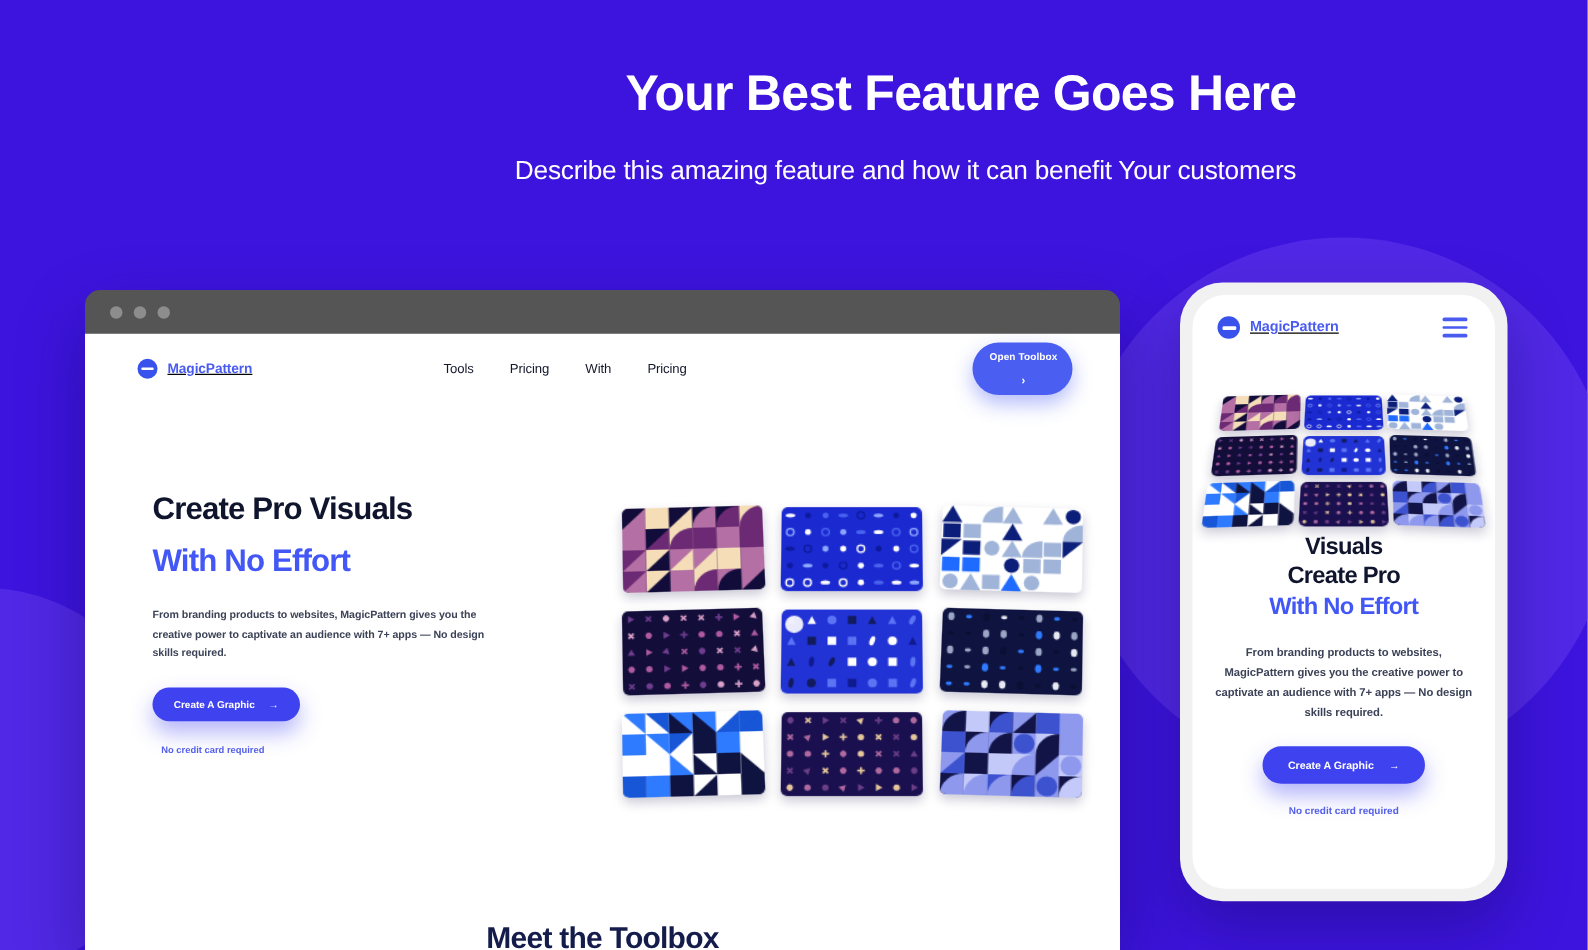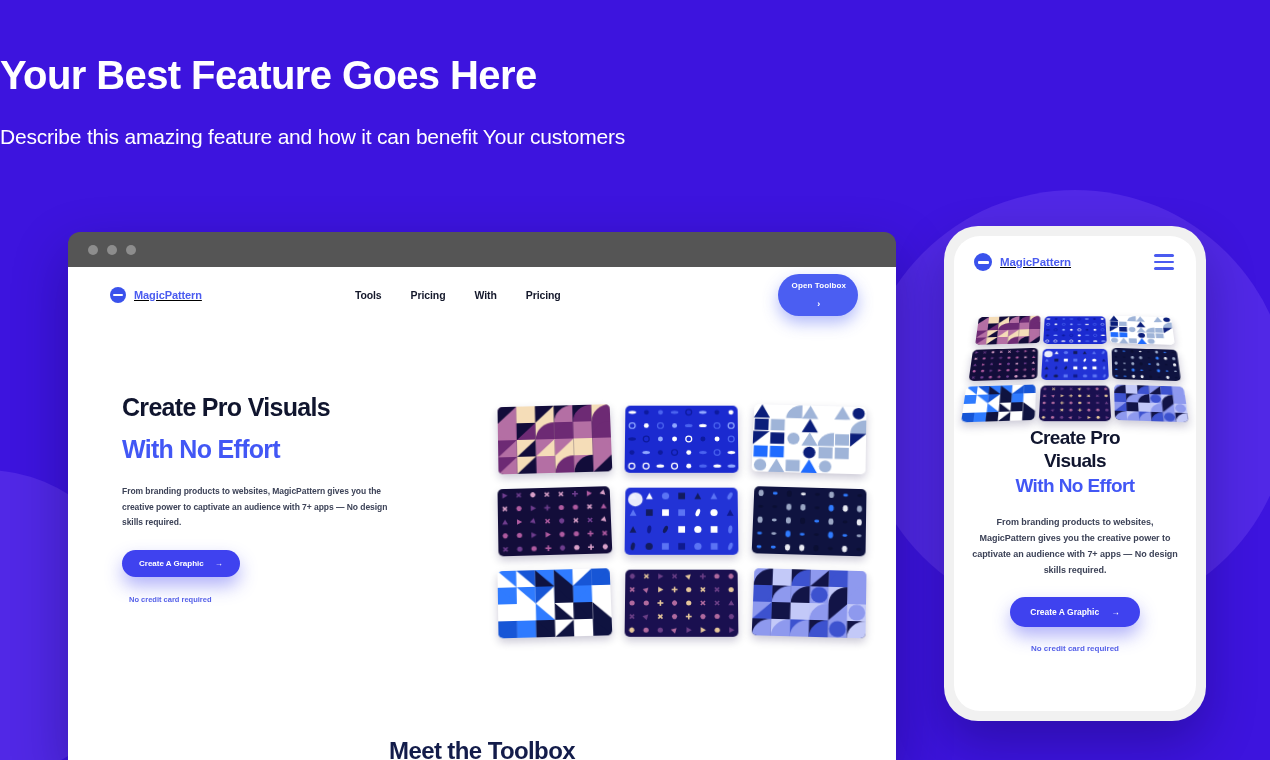--- a/index.html
+++ b/index.html
@@ -27,21 +27,21 @@
     pointer-events: none;
   }
   .blob-left  { left: -170px; top: 470px; width: 310px; height: 310px; }
   .blob-right { left: 860px;  top: 190px; width: 430px; height: 430px; }
 
   
   .headline-wrap {
     position: absolute;
     left: 0; top: 52px;
     width: 1037px;
-    text-align: left;
+    text-align: right;
     z-index: 4;
   }
   .headline {
     font-size: 40px;
     font-weight: 700;
     color: #ffffff;
     letter-spacing: -0.6px;
     line-height: 1.18;
   }
   .subheadline {
@@ -113,21 +113,21 @@
     color: #4a5bf0;
     letter-spacing: -0.1px;
   }
   .nav-links {
     display: flex;
     gap: 29px;
     margin-left: 153px;
   }
   .nav-link {
     font-size: 10.5px;
-    font-weight: 700;
+    font-weight: 400;
     color: #14182b;
     letter-spacing: -0.1px;
   }
   .nav-cta {
     margin-left: auto;
     display: inline-flex;
     align-items: center;
     gap: 9px;
     background: #4b5ef2;
     color: #ffffff;
@@ -1610,22 +1610,22 @@
               <path d="M83.33333333333334 31 A16.666666666666668 15.5 0 0 1 100.00000000000001 15.5 L100.00000000000001 31 Z" fill="#8e99ee"></path>
               <rect x="83.33333333333334" y="31" width="16.666666666666668" height="15.5" fill="#c3c9f8"></rect>
               <circle cx="91.66666666666667" cy="38.75" r="7.3809523809523805" fill="#8e99ee"></circle>
               <rect x="83.33333333333334" y="46.5" width="16.666666666666668" height="15.5" fill="#121447"></rect>
               <path d="M83.33333333333334 62 A16.666666666666668 15.5 0 0 1 100.00000000000001 46.5 L100.00000000000001 62 Z" fill="#c3c9f8"></path>
             </svg>
           </div>
         </div>
 
       <div class="phone-copy">
+        <div class="phone-h1">Visuals</div>
         <div class="phone-h1">Create Pro</div>
-        <div class="phone-h1">Visuals</div>
         <div class="phone-h1-accent">With No Effort</div>
         <p class="phone-body">From branding products to websites, MagicPattern gives you the creative power to captivate an audience with 7+ apps — No design skills required.</p>
         <button class="phone-cta">
           <span>Create A Graphic</span>
           <span>→</span>
         </button>
         <span class="phone-note">No credit card required</span>
       </div>
 
     </div>

